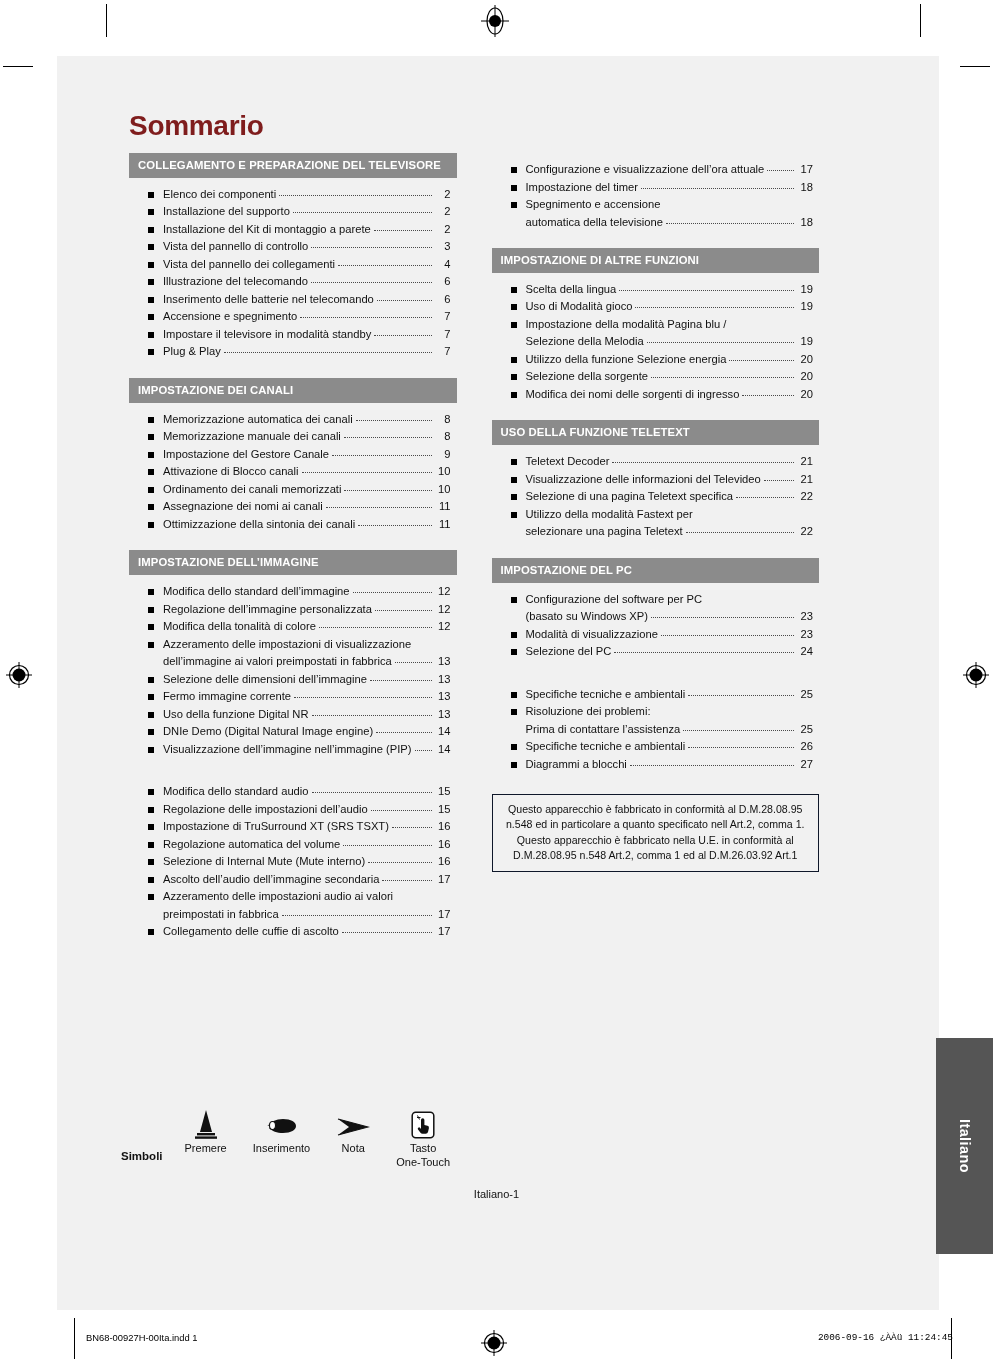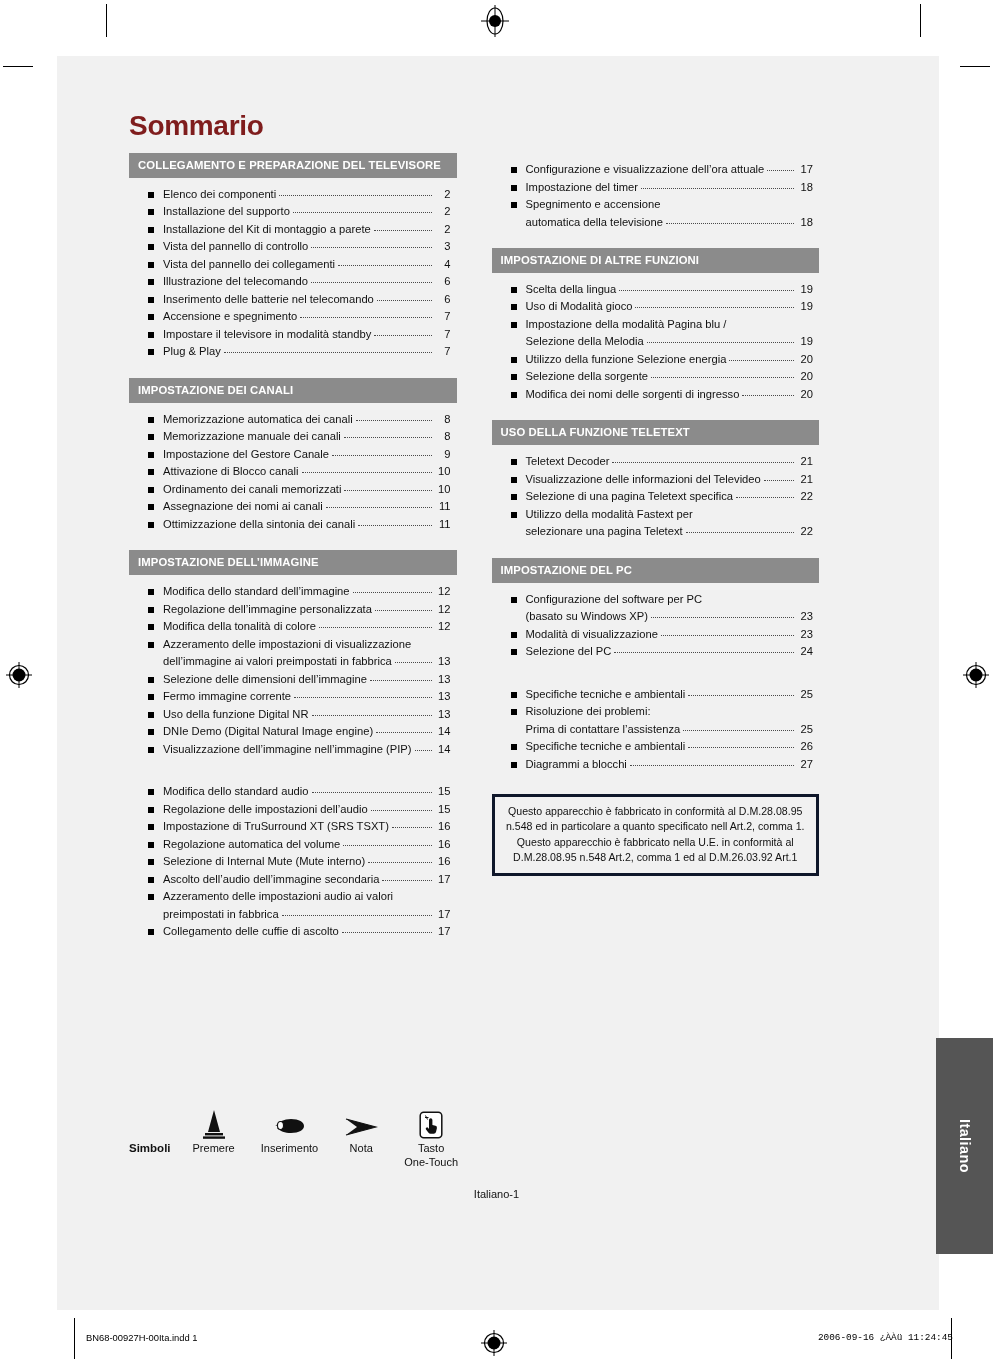--- a/index.html
+++ b/index.html
@@ -104,36 +104,36 @@
     text-align:right;
     white-space:nowrap;
   }
 
   
   .toc-row.cont .bullet{background:transparent;}
 
   
   #notice{
     margin-top:18px;
-    border:3px solid #0f172a;
+    border:1px solid #0f172a;
     background:#f1f1f1;
     padding:7px 9px 8px 9px;
     text-align:center;
     font-size:10.6px;
     line-height:1.42;
     color:#111;
   }
 
   
   #symbols{
     position:absolute;
-    left:129px;top:1105px;
+    left:121px;top:1105px;
     width:360px;
     display:flex;
-    align-items:flex-start;
+    align-items:center;
   }
   .sym{
     display:flex;flex-direction:column;align-items:center;
     font-size:11px;color:#111;
     line-height:1.25;
   }
   .sym .gly{height:34px;display:flex;align-items:flex-end;justify-content:center;margin-bottom:3px;}
   #sym-title{
     font-size:11.5px;font-weight:bold;color:#111;
     margin-top:37px;margin-right:22px;

